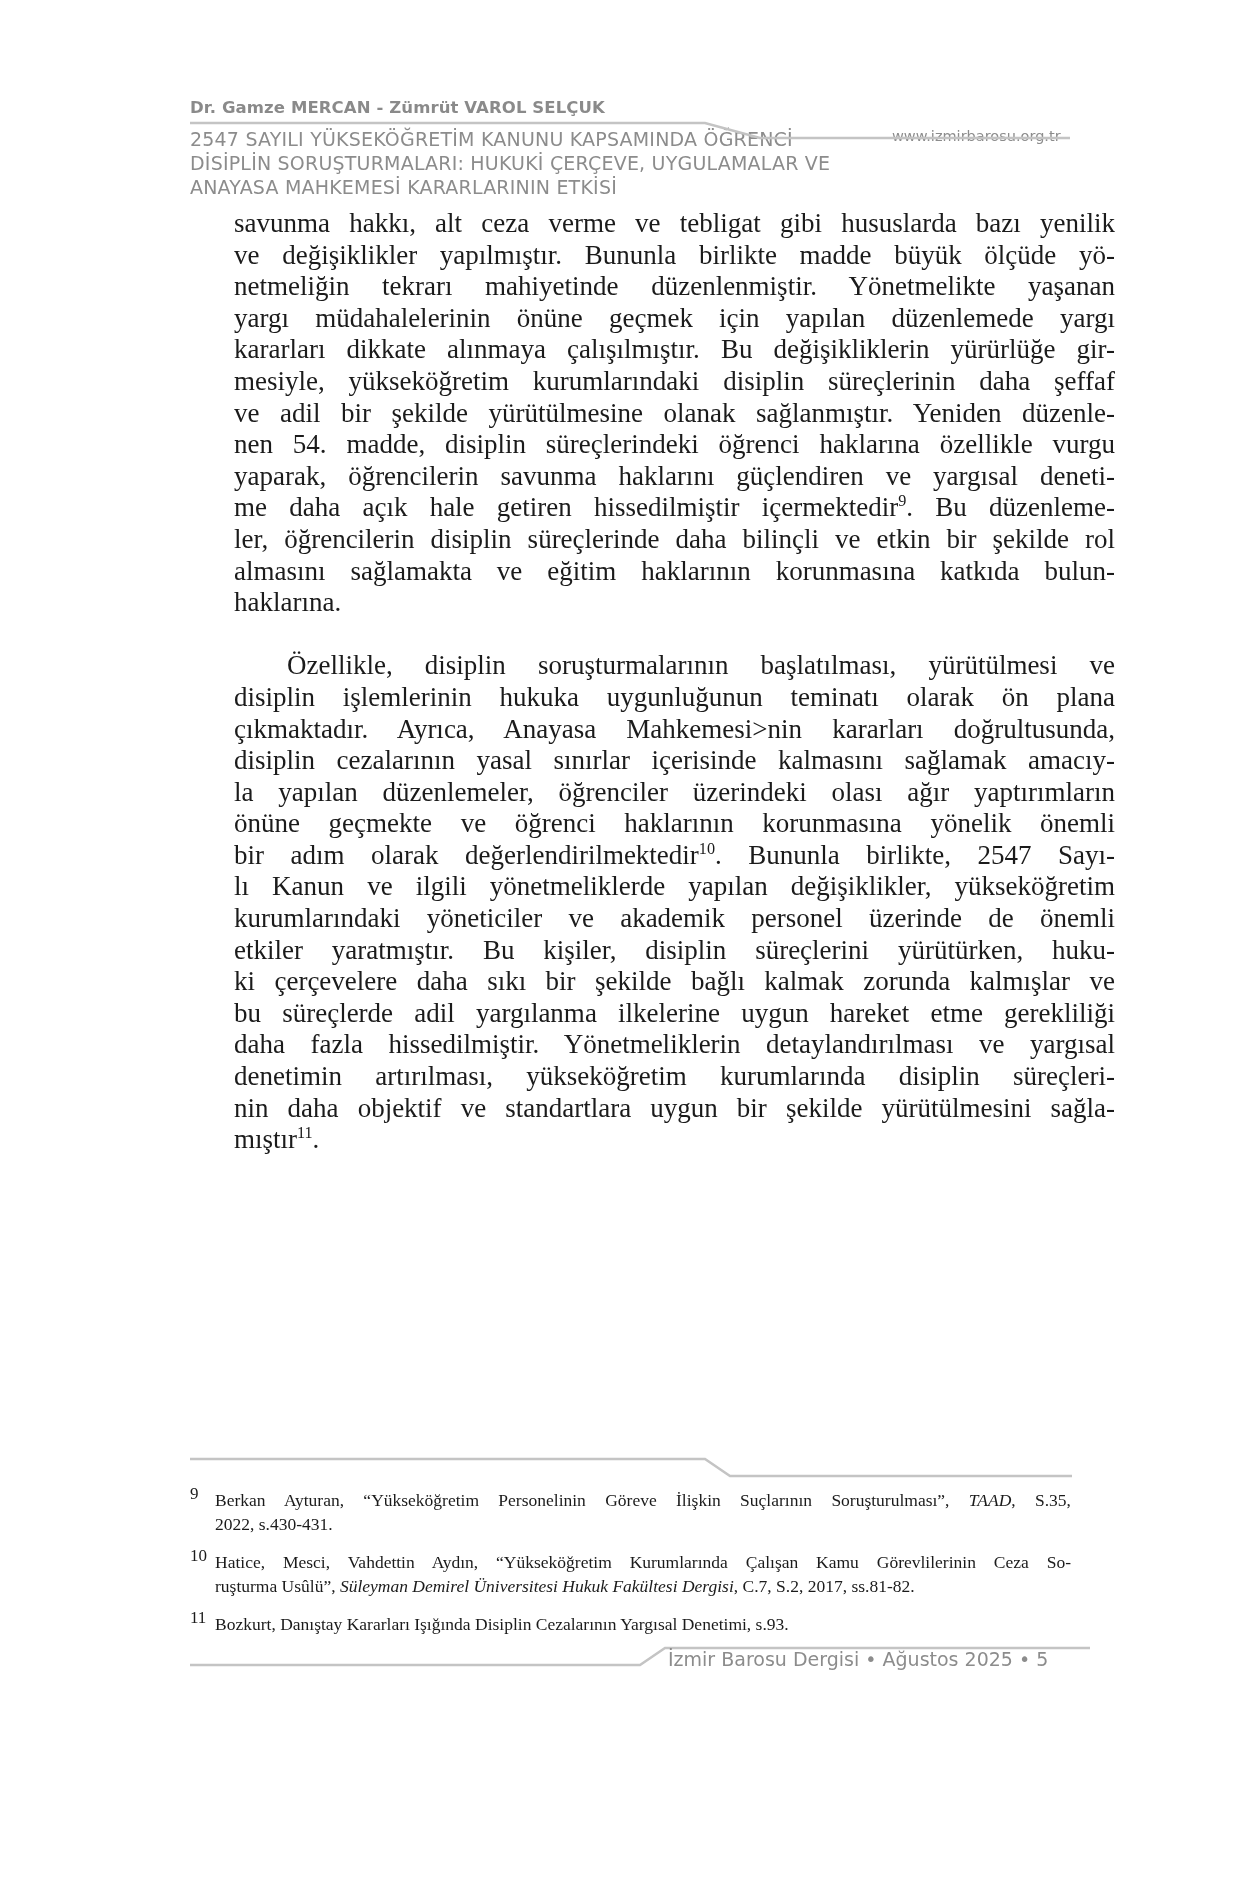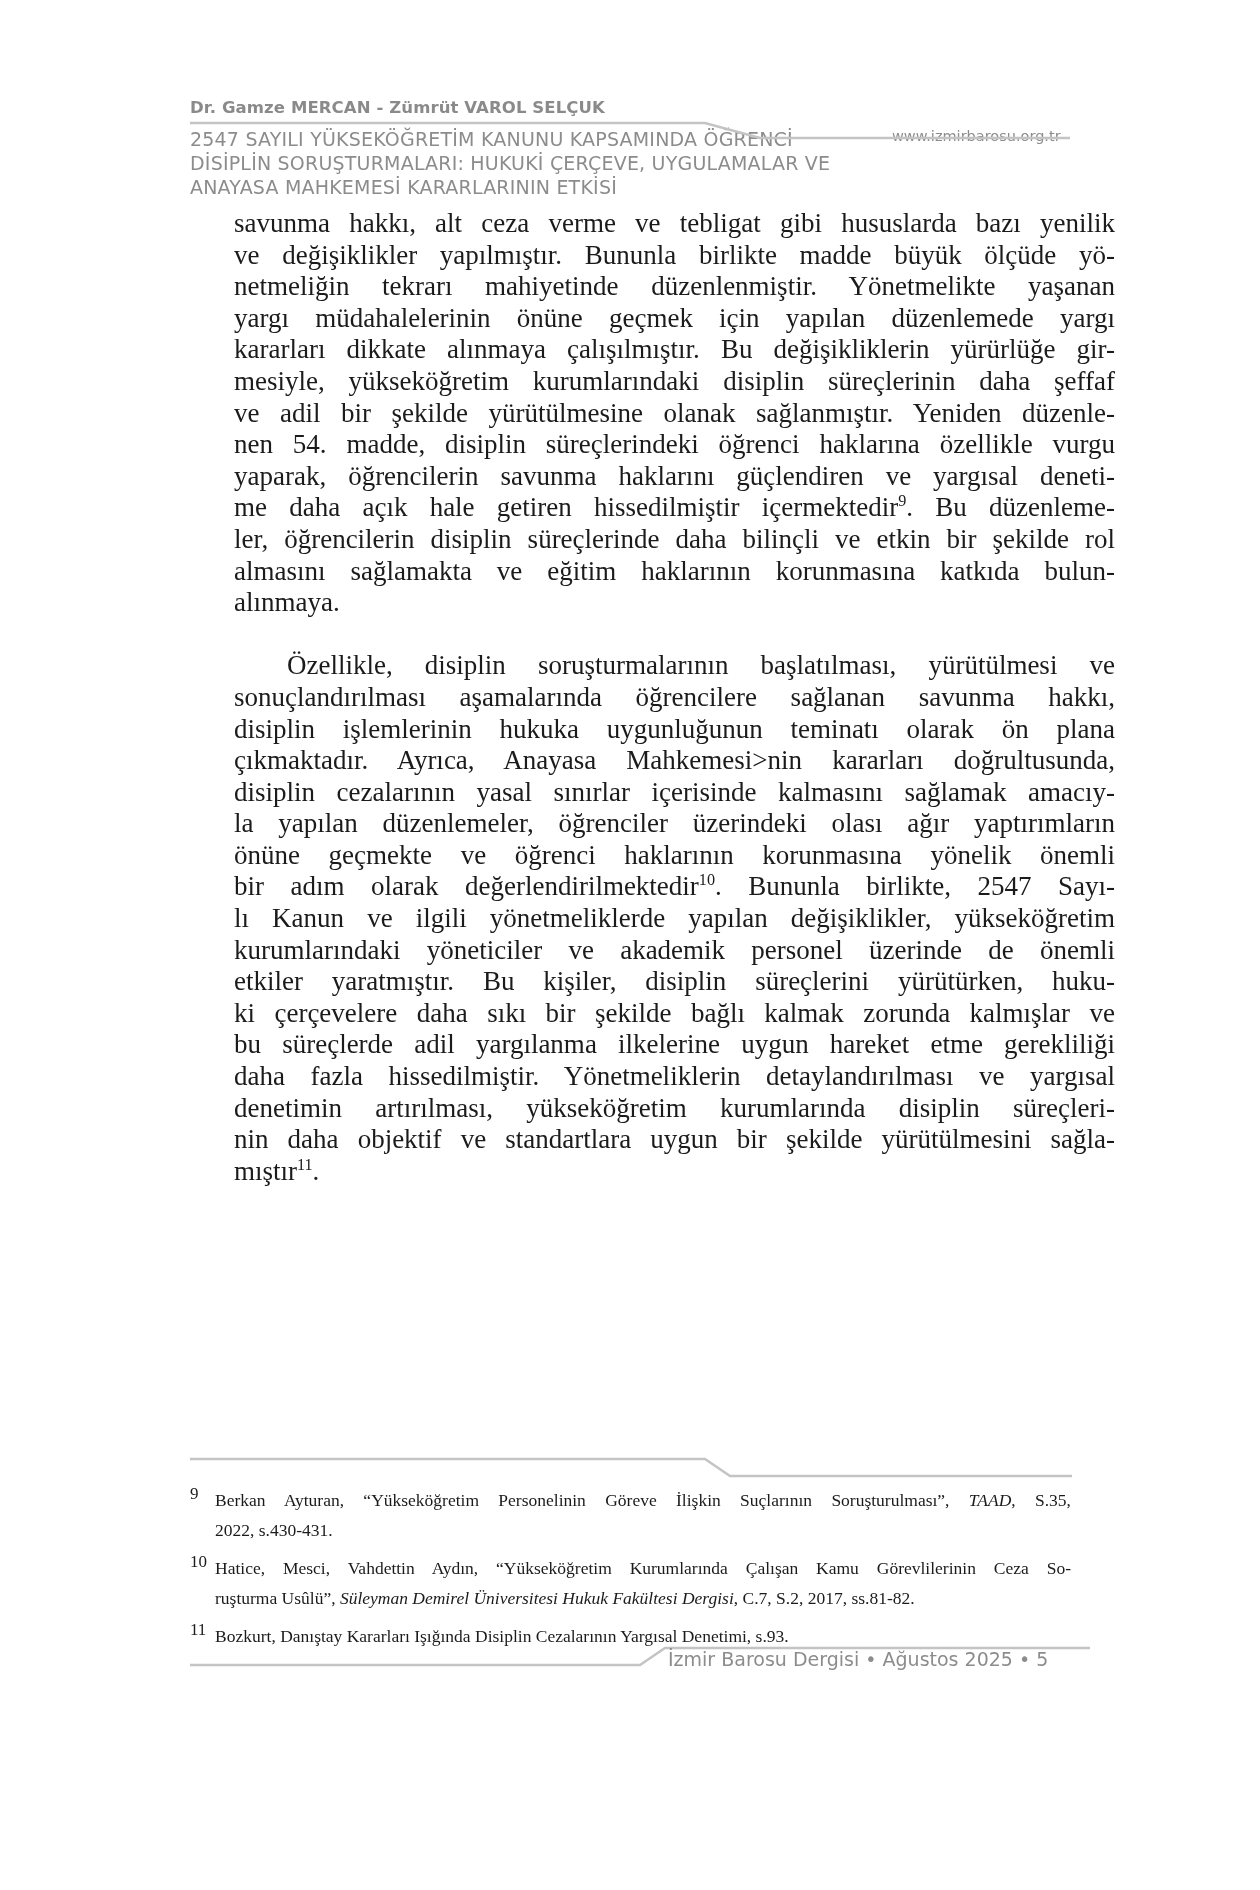--- a/index.html
+++ b/index.html
@@ -36,21 +36,21 @@
     sup { font-size: 60%; line-height: 0; vertical-align: super; }
 
     .footnotes {
       position: absolute; left: 190px; top: 1488px; width: 881px;
       font-family: "Liberation Serif", "DejaVu Serif", serif;
       font-size: 17.5px; line-height: 24px; color: #1b1b1b;
     }
     .fn { position: relative; padding-left: 25px; margin-bottom: 14px; }
     .fn .fn-num { position: absolute; left: 0; top: -6px; font-size: 17px; }
     .fn .fn-line { display: block; white-space: nowrap; text-align: justify; text-align-last: justify; }
-    .fn .fn-line.last { text-align-last: left; margin-top: 6px; }
+    .fn .fn-line.last { text-align-last: left; }
     .fn i { font-style: italic; }
 
     .footer-text {
       position: absolute; left: 668px; top: 1648px;
       font-family: "DejaVu Sans", sans-serif; font-size: 19px; color: #8c8c8c;
       white-space: nowrap;
     }
   </style>
 </head>
 <body>
@@ -78,25 +78,24 @@
       <span class="ln">netmeliğin tekrarı mahiyetinde düzenlenmiştir. Yönetmelikte yaşanan</span>
       <span class="ln">yargı müdahalelerinin önüne geçmek için yapılan düzenlemede yargı</span>
       <span class="ln">kararları dikkate alınmaya çalışılmıştır. Bu değişikliklerin yürürlüğe gir-</span>
       <span class="ln">mesiyle, yükseköğretim kurumlarındaki disiplin süreçlerinin daha şeffaf</span>
       <span class="ln">ve adil bir şekilde yürütülmesine olanak sağlanmıştır. Yeniden düzenle-</span>
       <span class="ln">nen 54. madde, disiplin süreçlerindeki öğrenci haklarına özellikle vurgu</span>
       <span class="ln">yaparak, öğrencilerin savunma haklarını güçlendiren ve yargısal deneti-</span>
       <span class="ln"><span>me daha açık hale getiren hissedilmiştir içermektedir</span><sup>9</sup><span>. Bu düzenleme-</span></span>
       <span class="ln">ler, öğrencilerin disiplin süreçlerinde daha bilinçli ve etkin bir şekilde rol</span>
       <span class="ln">almasını sağlamakta ve eğitim haklarının korunmasına katkıda bulun-</span>
-      <span class="ln last">alınmaya.</span>
+      <span class="ln last">haklarına.</span>
     </p>
     <p class="p2">
       <span class="ln" style="text-indent:53px">Özellikle, disiplin soruşturmalarının başlatılması, yürütülmesi ve</span>
-      <span class="ln" style="text-indent:0">sonuçlandırılması aşamalarında öğrencilere sağlanan savunma hakkı,</span>
       <span class="ln" style="text-indent:0">disiplin işlemlerinin hukuka uygunluğunun teminatı olarak ön plana</span>
       <span class="ln" style="text-indent:0">çıkmaktadır. Ayrıca, Anayasa Mahkemesi&gt;nin kararları doğrultusunda,</span>
       <span class="ln" style="text-indent:0">disiplin cezalarının yasal sınırlar içerisinde kalmasını sağlamak amacıy-</span>
       <span class="ln" style="text-indent:0">la yapılan düzenlemeler, öğrenciler üzerindeki olası ağır yaptırımların</span>
       <span class="ln" style="text-indent:0">önüne geçmekte ve öğrenci haklarının korunmasına yönelik önemli</span>
       <span class="ln" style="text-indent:0"><span>bir adım olarak değerlendirilmektedir</span><sup>10</sup><span>. Bununla birlikte, 2547 Sayı-</span></span>
       <span class="ln" style="text-indent:0">lı Kanun ve ilgili yönetmeliklerde yapılan değişiklikler, yükseköğretim</span>
       <span class="ln" style="text-indent:0">kurumlarındaki yöneticiler ve akademik personel üzerinde de önemli</span>
       <span class="ln" style="text-indent:0">etkiler yaratmıştır. Bu kişiler, disiplin süreçlerini yürütürken, huku-</span>
       <span class="ln" style="text-indent:0">ki çerçevelere daha sıkı bir şekilde bağlı kalmak zorunda kalmışlar ve</span>

